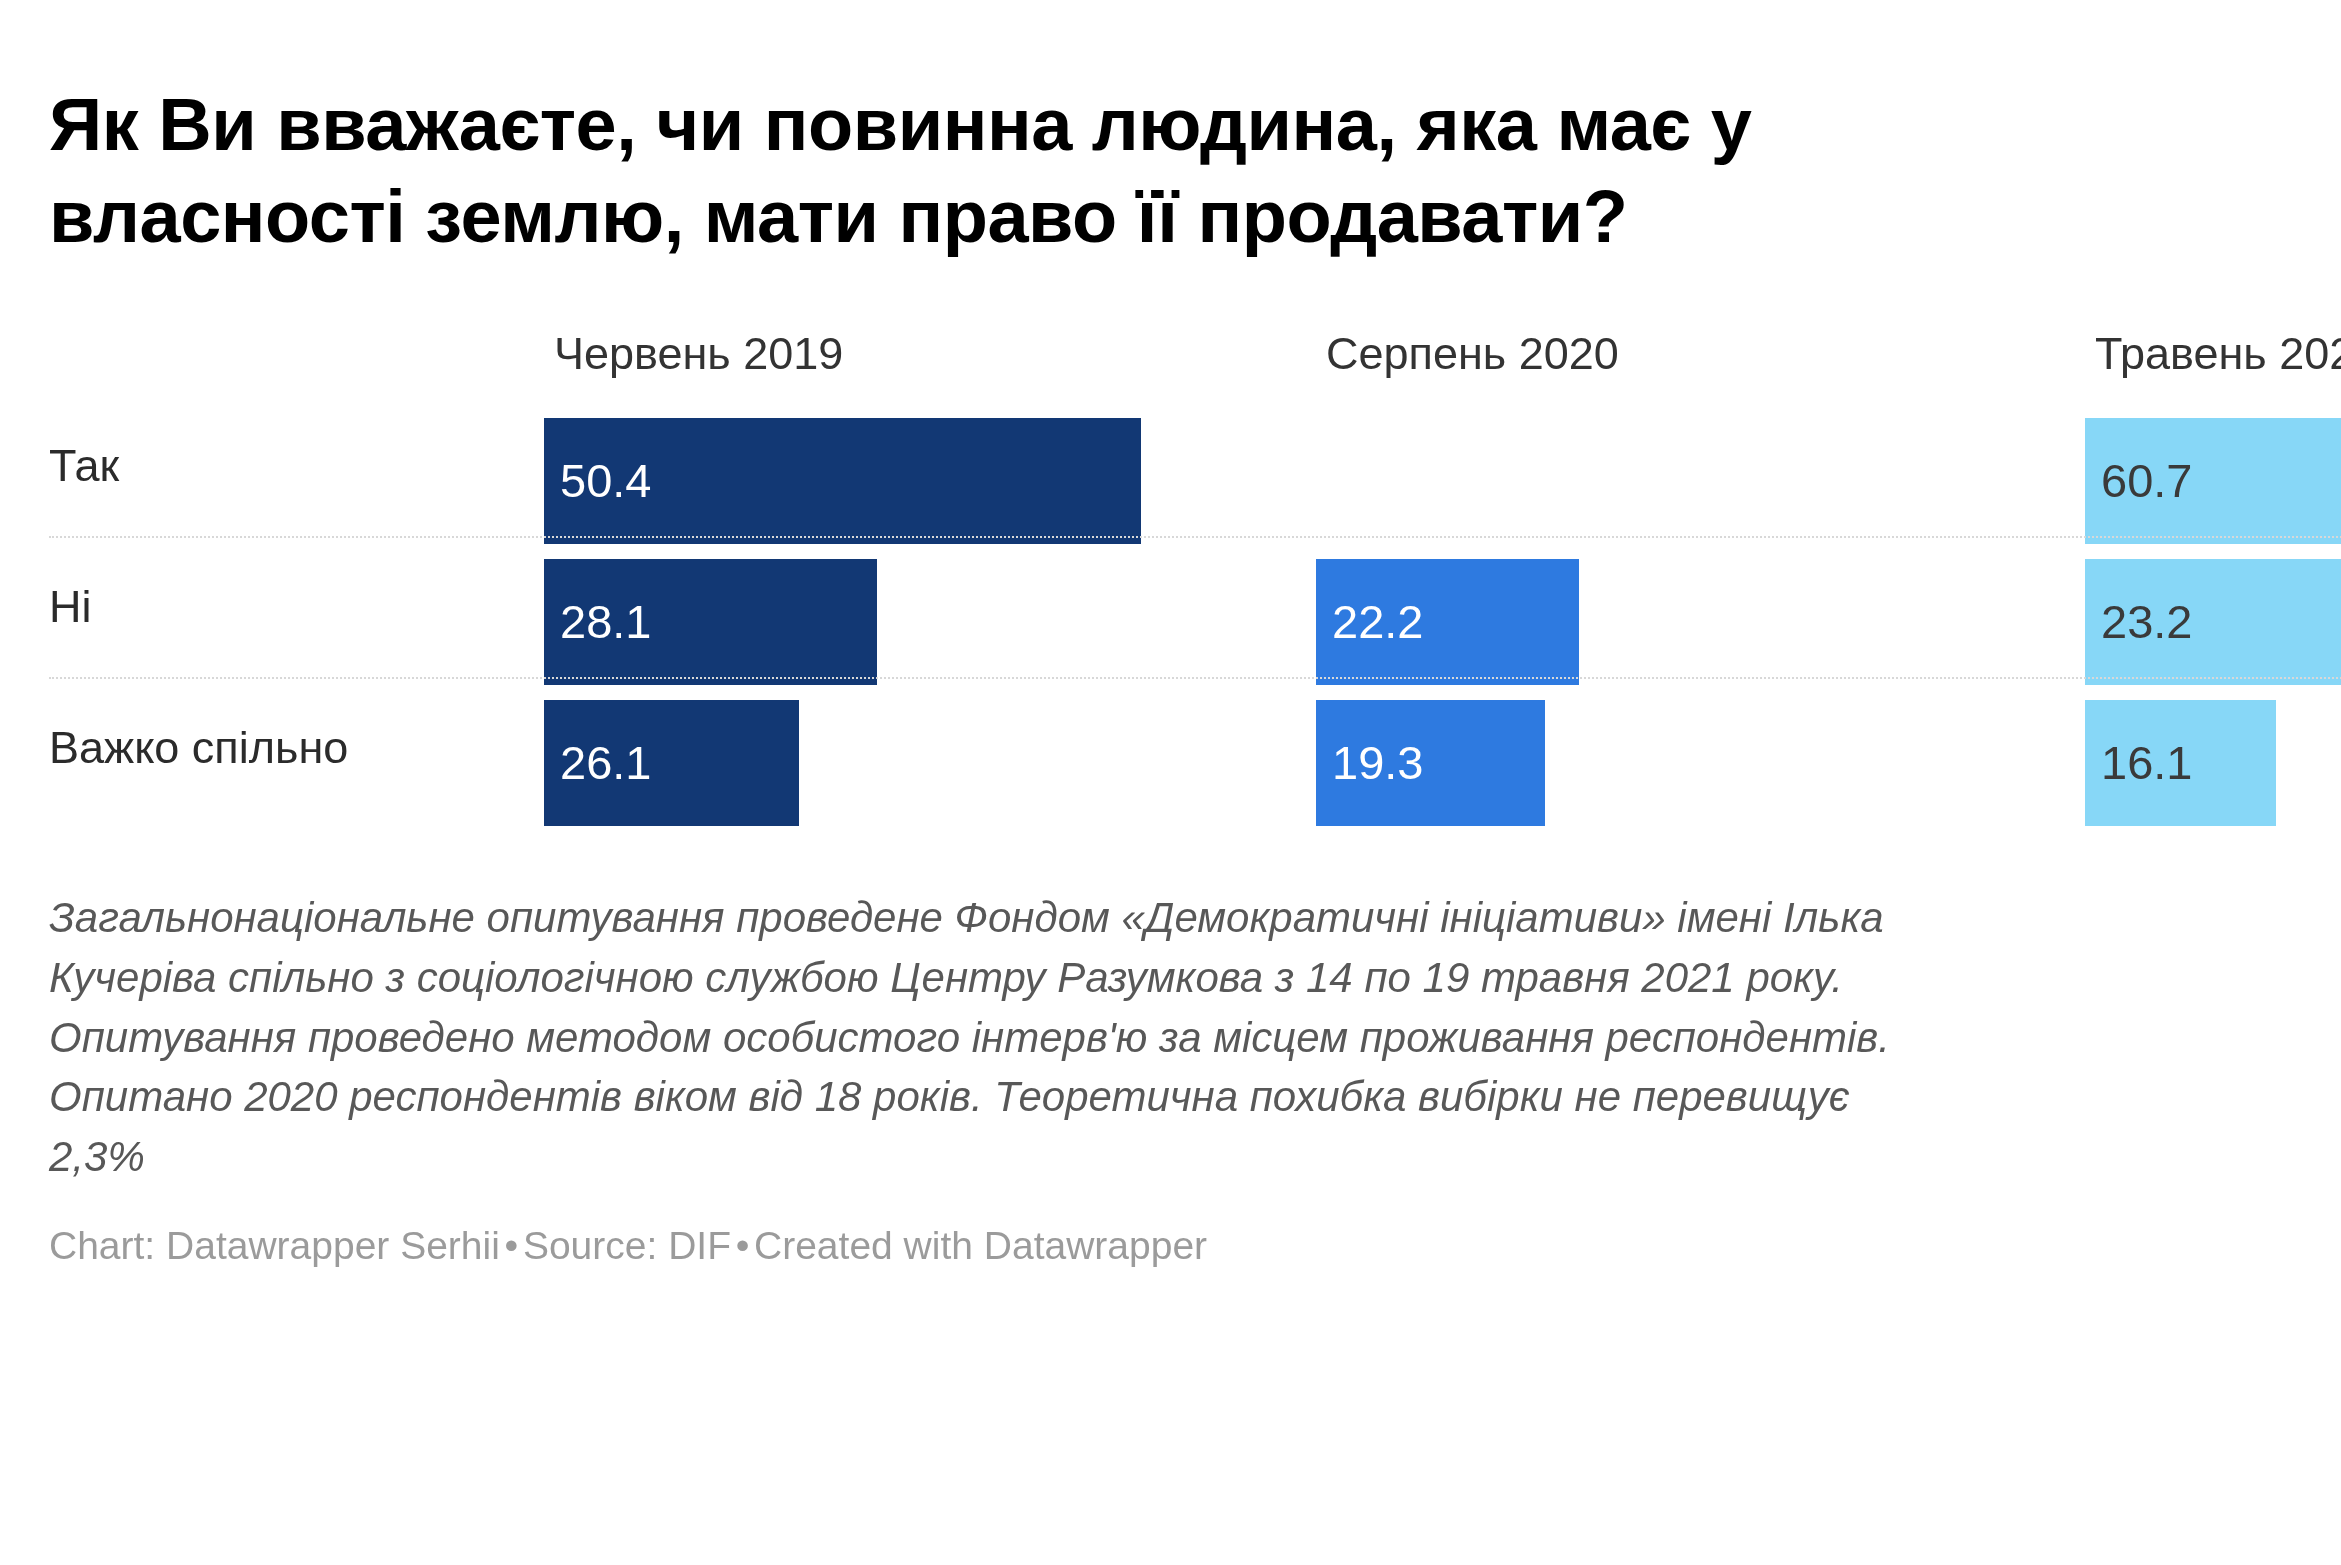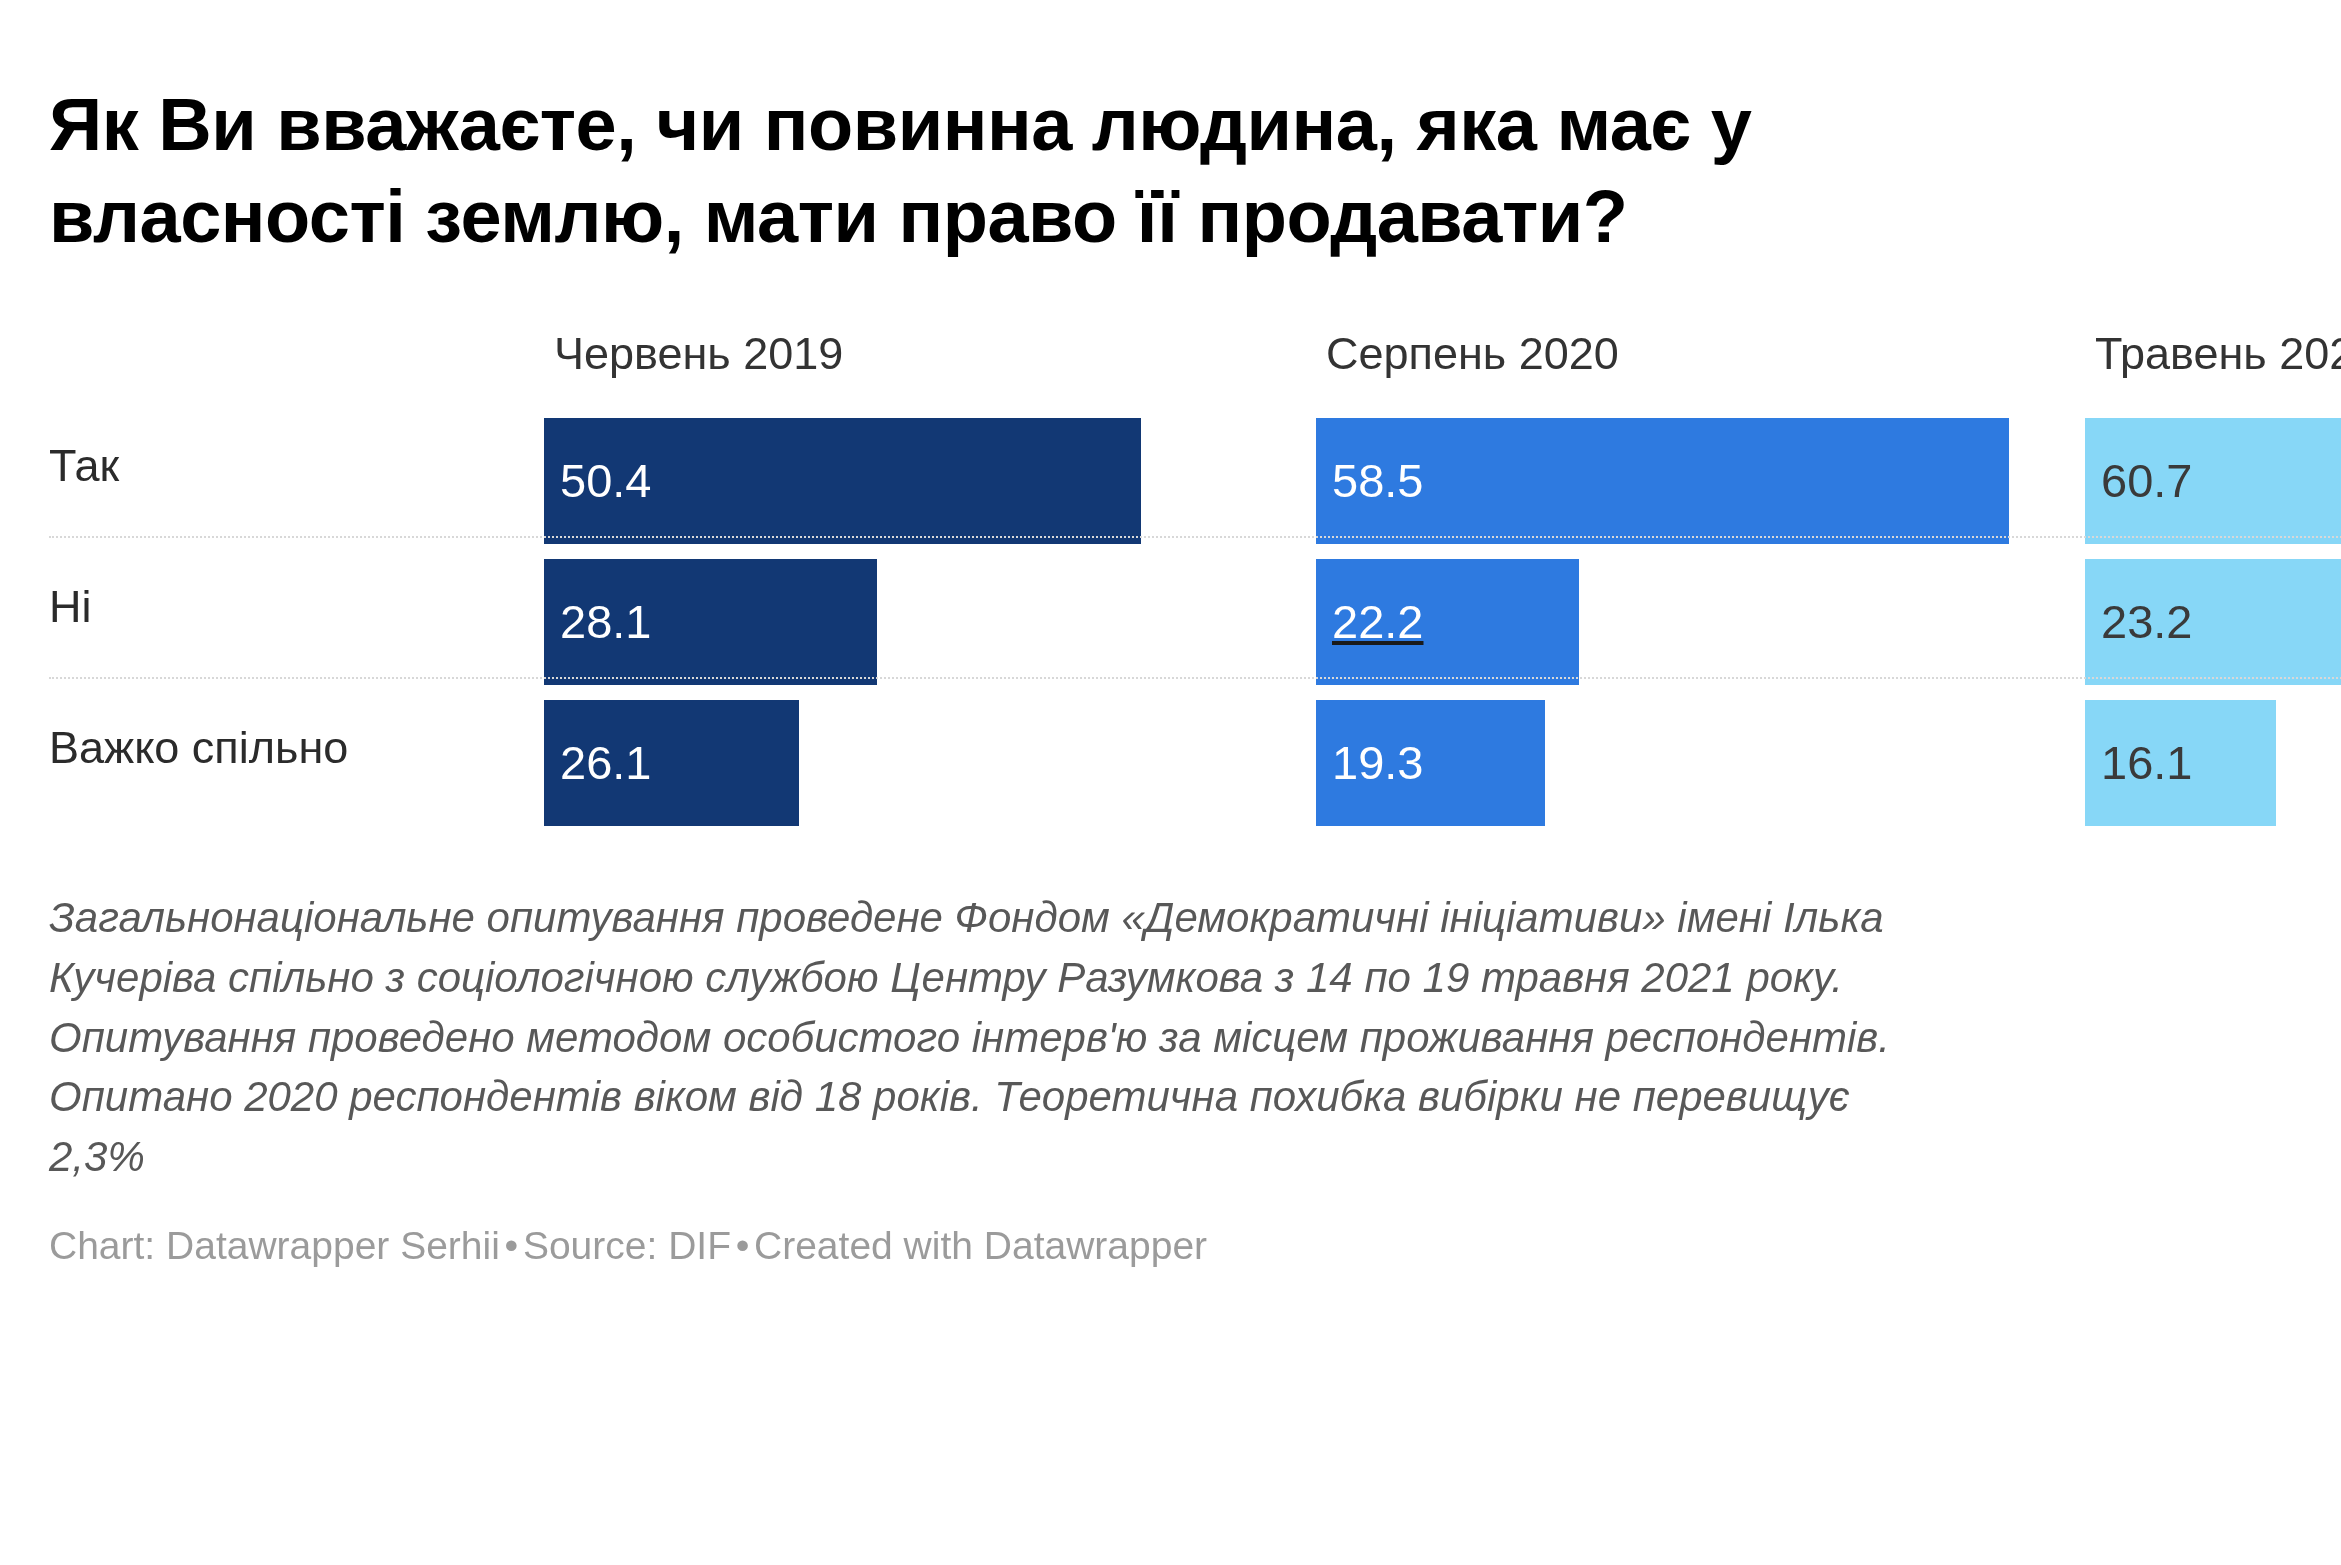--- a/index.html
+++ b/index.html
@@ -138,35 +138,32 @@
     <div class="col-header" style="left:2036px;">Травень 2021</div>
   </div>
 
   <div class="rows">
 
     <div class="row">
       <div class="row-label">Так</div>
       <div class="bar dark" style="left:495px; width:597px; background:#123874;">
         <span class="bar-value">50.4</span>
       </div>
-      <div class="bar dark" style="left:1267px; width:693px; background:#2e7ae0;">
-        <span class="bar-value">58.5</span>
-      </div>
       <div class="bar light" style="left:2036px; width:719px; background:#87d7f7;">
         <span class="bar-value">60.7</span>
       </div>
     </div>
 
     <div class="row">
       <div class="row-divider"></div>
       <div class="row-label">Ні</div>
       <div class="bar dark" style="left:495px; width:333px; background:#123874;">
         <span class="bar-value">28.1</span>
       </div>
-      <div class="bar dark" style="left:1267px; width:263px; background:#2e7ae0;text-decoration:underline;">
+      <div class="bar dark" style="left:1267px; width:263px; background:#2e7ae0;">
         <span class="bar-value">22.2</span>
       </div>
       <div class="bar light" style="left:2036px; width:275px; background:#87d7f7;">
         <span class="bar-value">23.2</span>
       </div>
     </div>
 
     <div class="row">
       <div class="row-divider"></div>
       <div class="row-label">Важко спільно</div>

